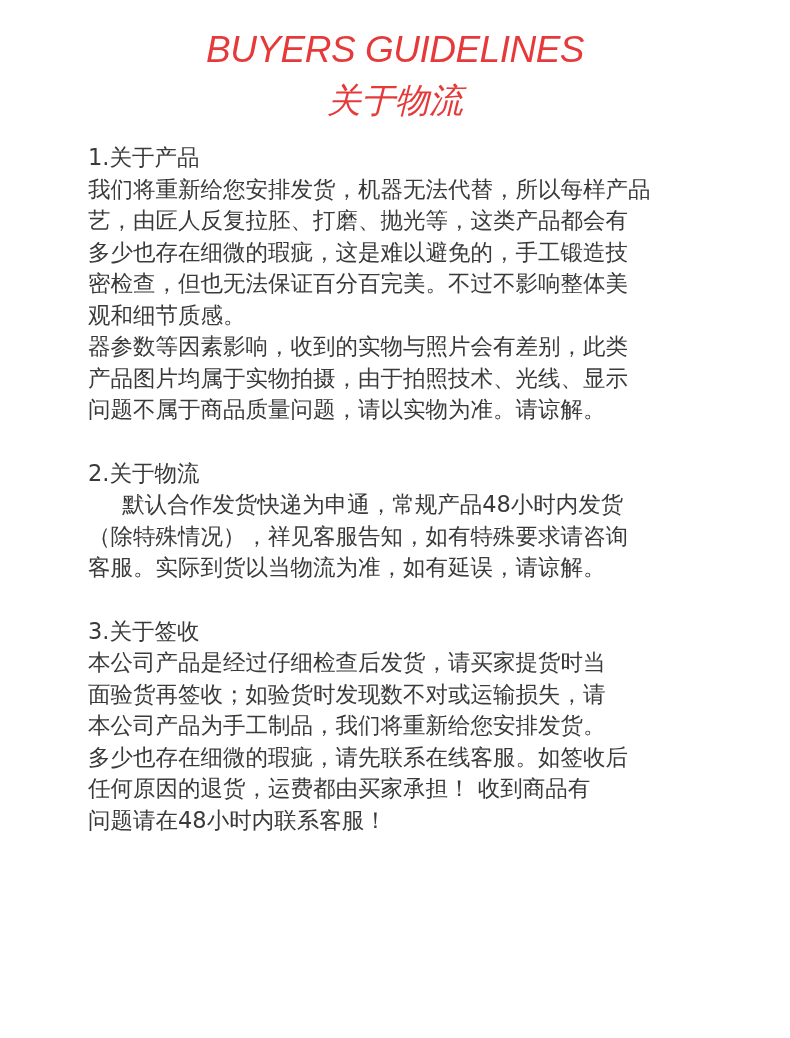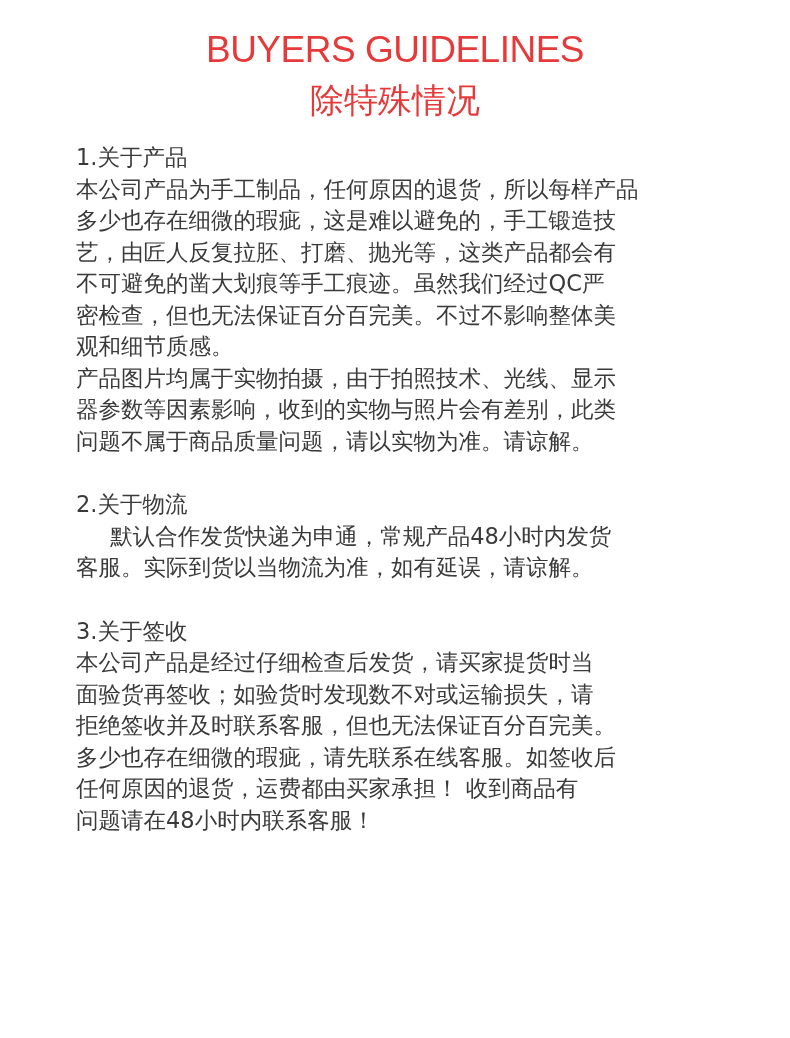--- a/index.html
+++ b/index.html
@@ -14,38 +14,39 @@
       overflow: hidden;
       font-family: "DejaVu Sans", "Liberation Sans", sans-serif;
     }
     .header {
       position: absolute;
       left: 0;
       top: 26px;
       width: 790px;
       text-align: center;
       color: #e63a3a;
+      font-style: italic;
     }
     .title-en {
       font-family: "Liberation Sans", "DejaVu Sans", sans-serif;
       font-size: 37px;
       line-height: 48px;
       letter-spacing: -0.5px;
       margin: 0;
       font-weight: normal;
     }
     .title-cn {
       font-size: 34px;
       line-height: 44px;
       margin: 4px 0 0 0;
       font-weight: normal;
     }
     .content {
       position: absolute;
-      left: 76px;
+      left: 88px;
       top: 142px;
       width: 650px;
       color: #3a3a3a;
       font-size: 22.5px;
       line-height: 31.5px;
     }
     .section {
       margin: 0;
     }
     .section + .section {
@@ -54,45 +55,45 @@
     .line {
       display: block;
       white-space: nowrap;
     }
   </style>
 </head>
 <body>
 
 <div class="header">
   <h1 class="title-en">BUYERS GUIDELINES</h1>
-  <h2 class="title-cn">除特殊情况</h2>
+  <h2 class="title-cn">关于物流</h2>
 </div>
 
 <div class="content">
   <div class="section">
     <span class="line">1.关于产品</span>
-    <span class="line">本公司产品为手工制品，任何原因的退货，所以每样产品</span>
+    <span class="line">我们将重新给您安排发货，机器无法代替，所以每样产品</span>
+    <span class="line">艺，由匠人反复拉胚、打磨、抛光等，这类产品都会有</span>
     <span class="line">多少也存在细微的瑕疵，这是难以避免的，手工锻造技</span>
-    <span class="line">艺，由匠人反复拉胚、打磨、抛光等，这类产品都会有</span>
-    <span class="line">不可避免的凿大划痕等手工痕迹。虽然我们经过QC严</span>
     <span class="line">密检查，但也无法保证百分百完美。不过不影响整体美</span>
     <span class="line">观和细节质感。</span>
+    <span class="line">器参数等因素影响，收到的实物与照片会有差别，此类</span>
     <span class="line">产品图片均属于实物拍摄，由于拍照技术、光线、显示</span>
-    <span class="line">器参数等因素影响，收到的实物与照片会有差别，此类</span>
     <span class="line">问题不属于商品质量问题，请以实物为准。请谅解。</span>
   </div>
 
   <div class="section">
     <span class="line">2.关于物流</span>
     <span class="line" style="white-space:pre;margin-left:27px;"> 默认合作发货快递为申通，常规产品48小时内发货</span>
+    <span class="line">（除特殊情况），祥见客服告知，如有特殊要求请咨询</span>
     <span class="line">客服。实际到货以当物流为准，如有延误，请谅解。</span>
   </div>
 
   <div class="section">
     <span class="line">3.关于签收</span>
     <span class="line">本公司产品是经过仔细检查后发货，请买家提货时当</span>
     <span class="line">面验货再签收；如验货时发现数不对或运输损失，请</span>
-    <span class="line">拒绝签收并及时联系客服，但也无法保证百分百完美。</span>
+    <span class="line">本公司产品为手工制品，我们将重新给您安排发货。</span>
     <span class="line">多少也存在细微的瑕疵，请先联系在线客服。如签收后</span>
     <span class="line">任何原因的退货，运费都由买家承担！ 收到商品有</span>
     <span class="line">问题请在48小时内联系客服！</span>
   </div>
 </div>
 
 </body></html>

